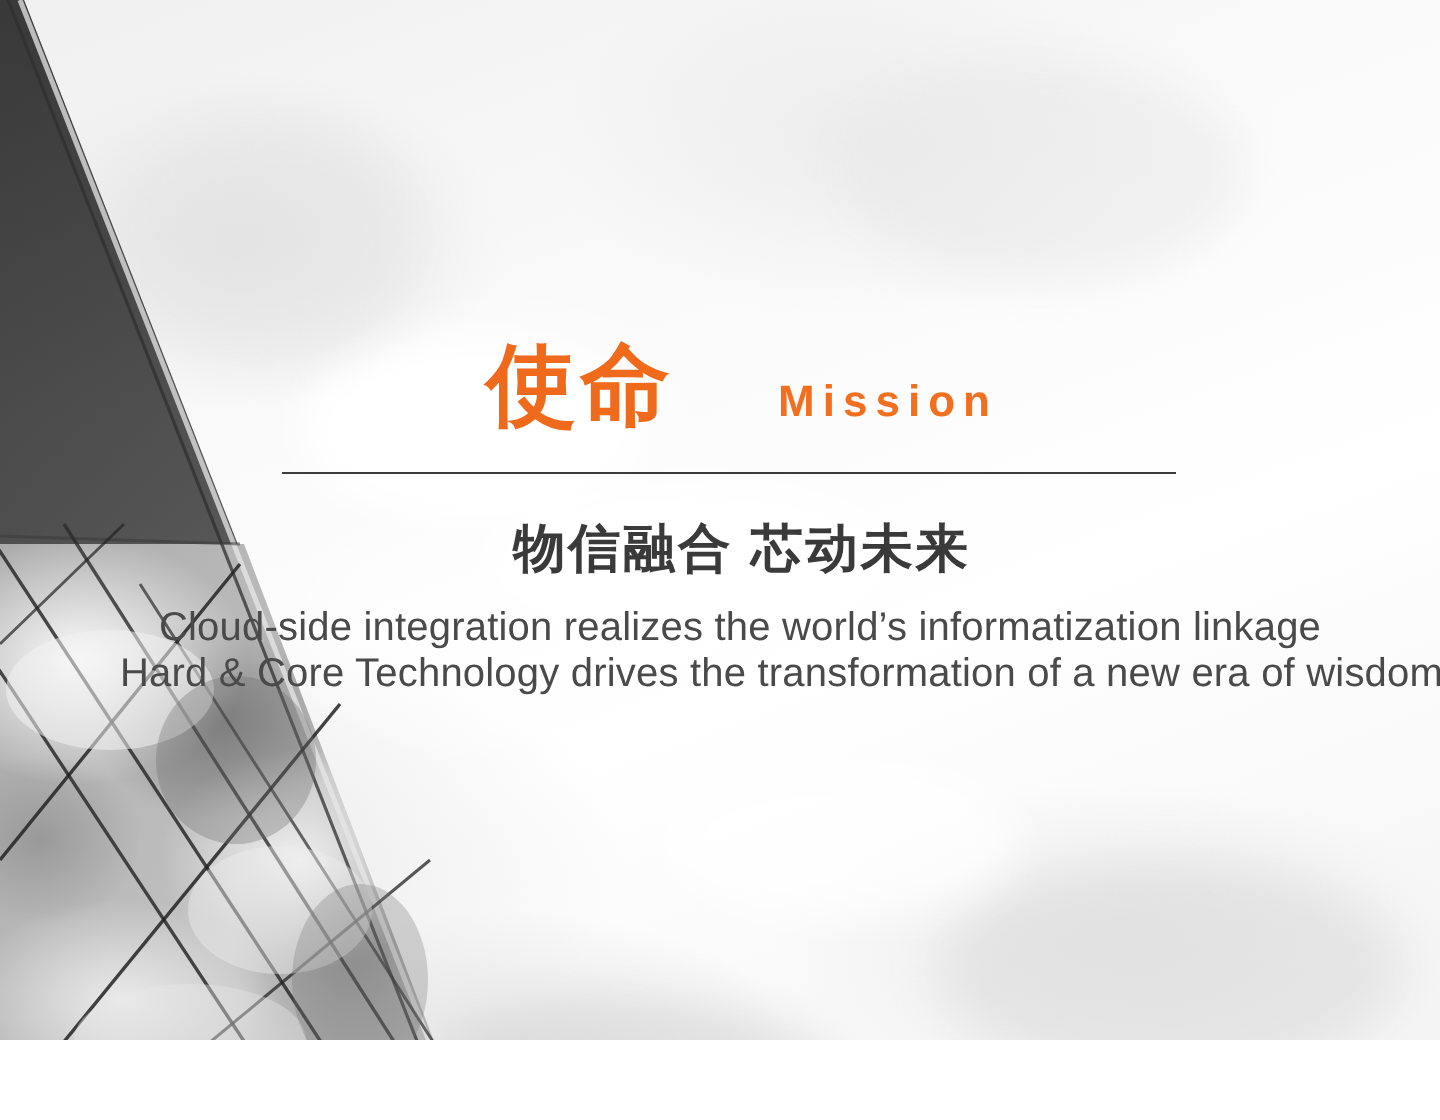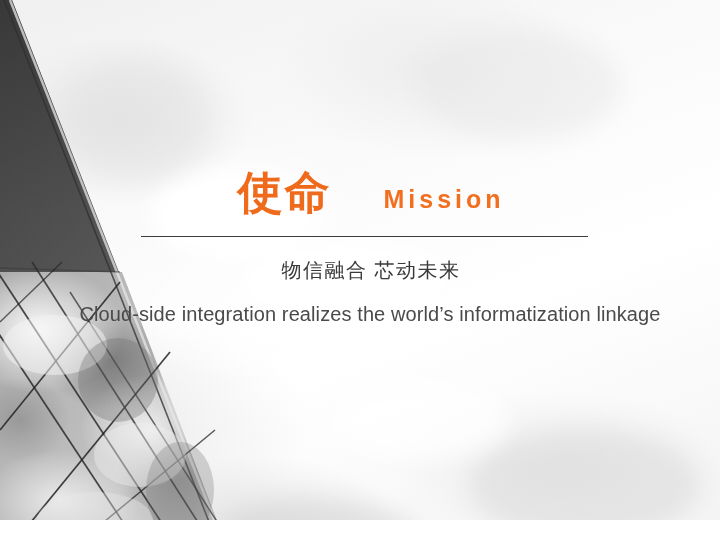--- a/index.html
+++ b/index.html
@@ -97,43 +97,43 @@
     justify-content: center;
   }
   .headline-cn {
     font-size: 45px;
     font-weight: 700;
     letter-spacing: 2px;
     color: #ef6a1b;
     line-height: 1;
   }
   .headline-en {
-    font-size: 25px;
+    font-size: 22px;
     font-weight: 700;
     letter-spacing: 4px;
     color: #f36f20;
     line-height: 1;
     margin-left: 52px;
   }
   .divider {
     position: absolute;
     left: 141px;
     top: 236px;
     width: 447px;
     height: 1px;
     background: #3c3c3c;
   }
   .subtitle {
     position: absolute;
     left: 141px;
     top: 258px;
     width: 460px;
     text-align: center;
-    font-size: 20px;
-    font-weight: 400;
+    font-size: 26px;
+    font-weight: 700;
     letter-spacing: 1.5px;
     color: #3a3a3a;
     line-height: 1.25;
   }
   .tagline {
     position: absolute;
     left: 60px;
     top: 303px;
     width: 620px;
     text-align: center;
@@ -191,15 +191,16 @@
     <span class="headline-cn">使命</span>
     <span class="headline-en">Mission</span>
   </div>
 
   <div class="divider"></div>
 
   <div class="subtitle">物信融合 芯动未来</div>
 
   <div class="tagline">
     <span class="ln">Cloud-side integration realizes the world’s informatization linkage</span>
+    <span class="ln">Hard &amp; Core Technology drives the transformation of a new era of wisdom</span>
   </div>
 
 </div>
 
 </body></html>

